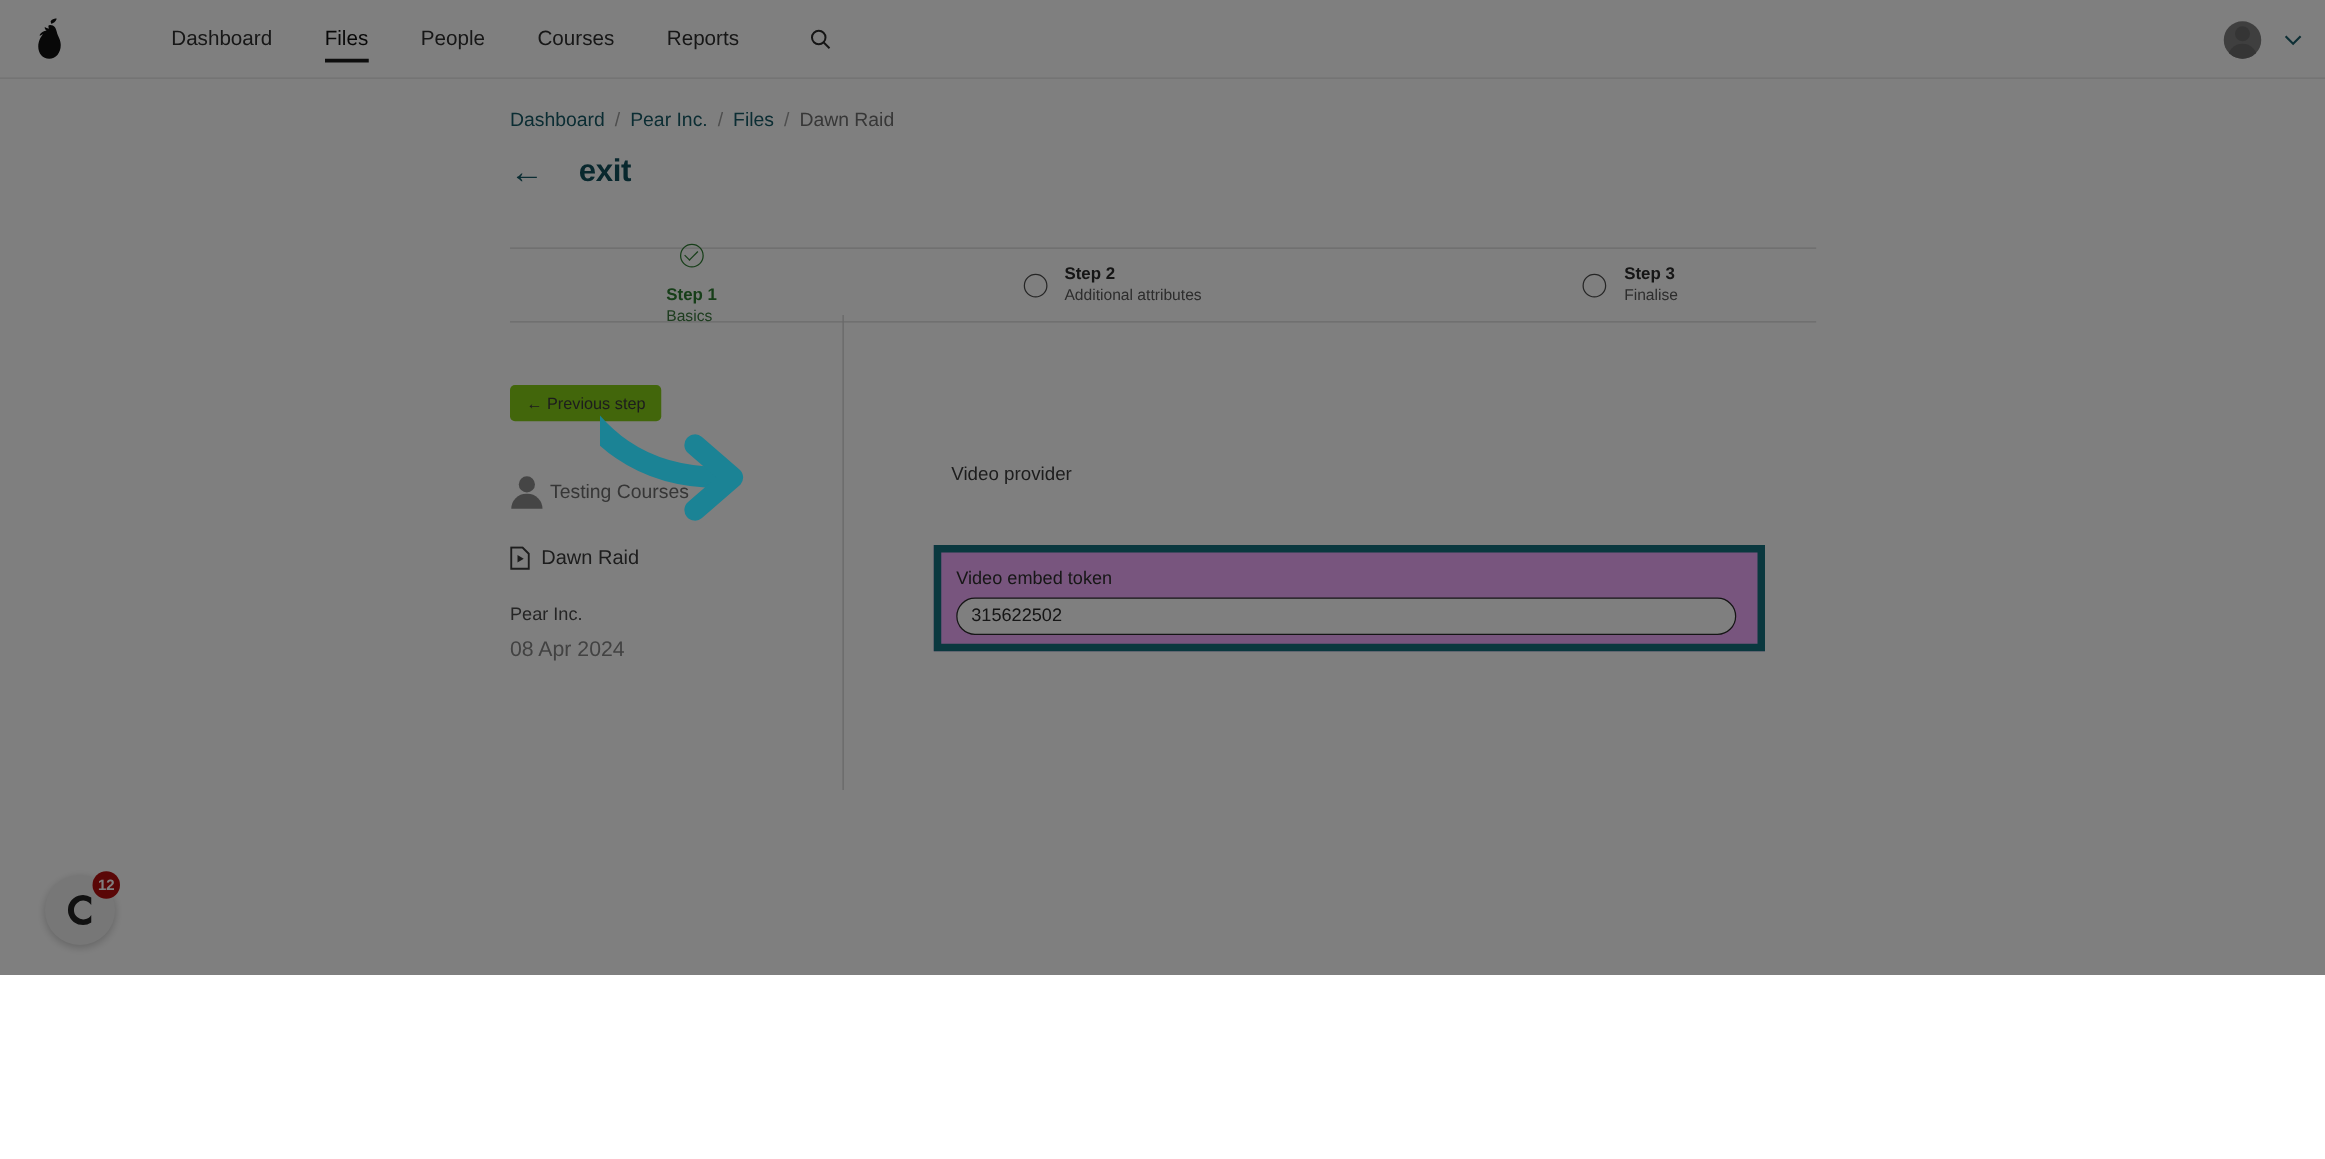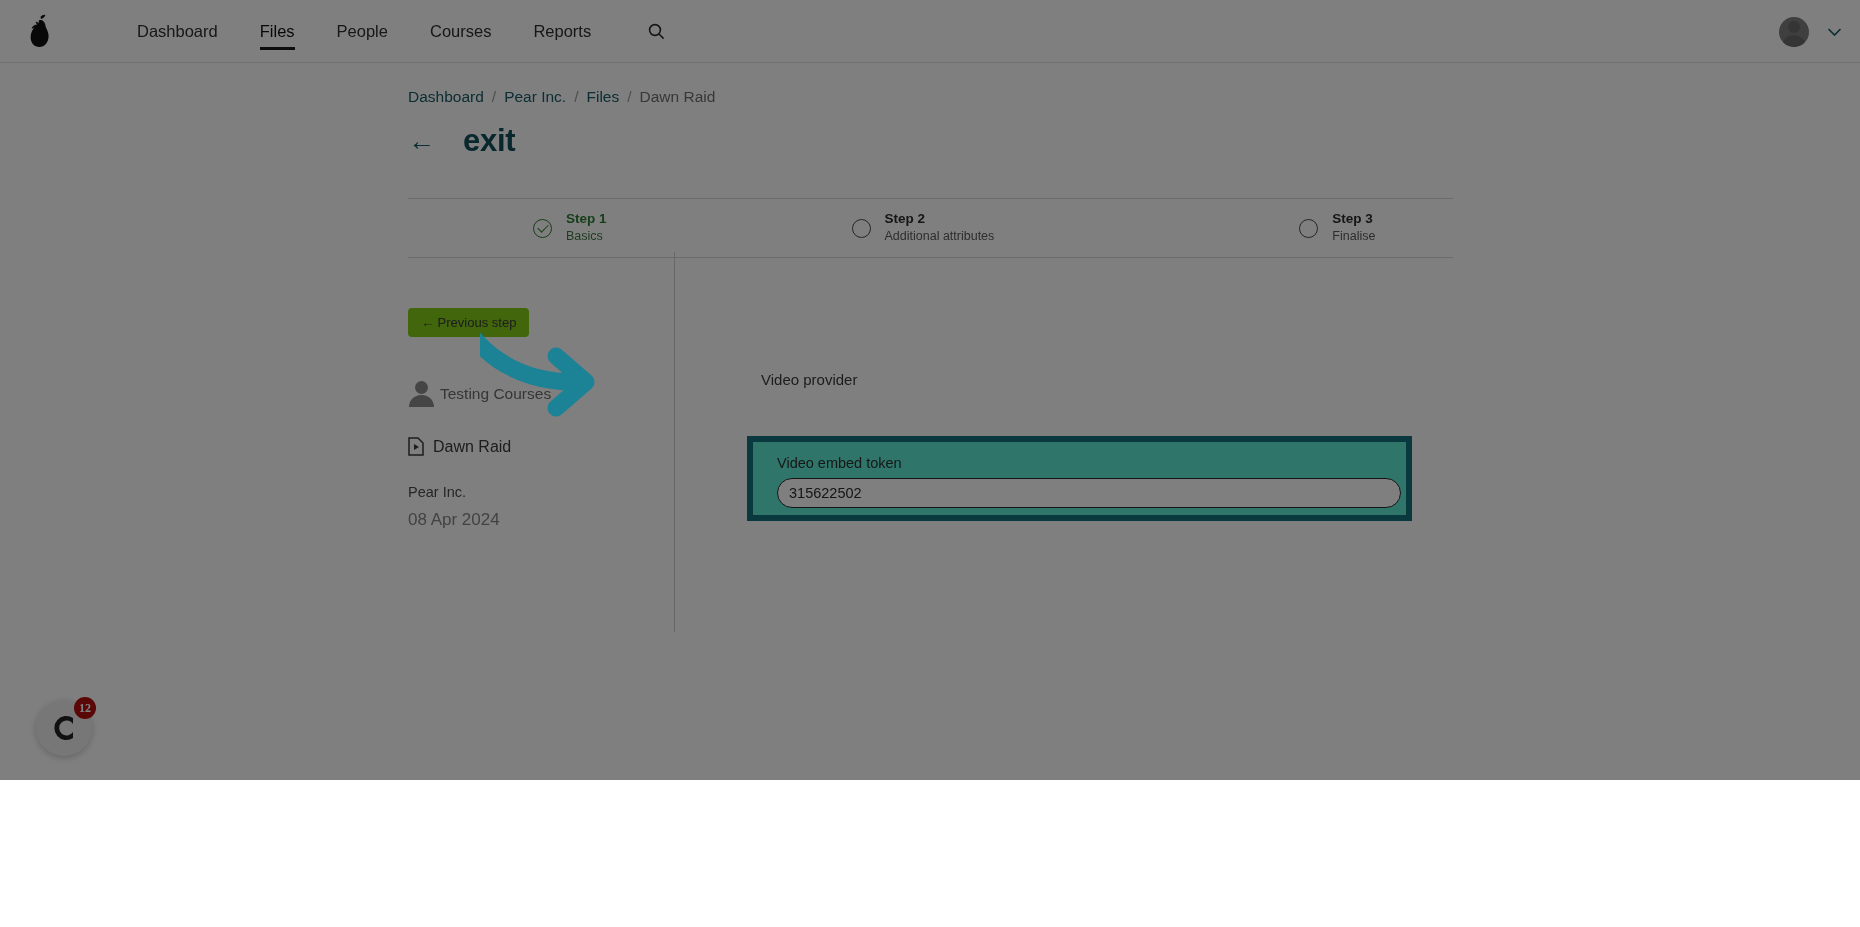--- a/index.html
+++ b/index.html
@@ -78,34 +78,34 @@
   .breadcrumb a { color: #175a66; text-decoration: none; }
   .breadcrumb .sep { color: #9d9d9d; }
   .breadcrumb .cur { color: #6f6f6f; }
 
   .title-row {
     position: absolute; left: 408px; top: 60px;
     display: flex; align-items: center; gap: 28px;
   }
   .back-arrow { color: #175a66; font-size: 27px; line-height: 1; cursor: pointer; }
   .page-title {
-    font-size: 31px; font-weight: bold; color: #12505c;
+    font-size: 25px; font-weight: bold; color: #12505c;
     letter-spacing: -0.3px;
   }
 
   
   .stepper {
     position: absolute; left: 408px; top: 135px;
     width: 1045px; height: 60px;
     border-top: 1px solid #d7d7d7;
     border-bottom: 1px solid #d7d7d7;
     display: flex; align-items: center;
   }
   .step { display: flex; align-items: center; gap: 14px; }
-  .step-1 { margin-left: 125px; }
+  .step-1 { margin-left: 125px; flex-direction: column; }
   .step-2 { margin-left: 245px; align-items: center; }
   .step-3 { margin-left: 305px; }
   .step-circle {
     width: 19px; height: 19px; border-radius: 50%;
     border: 1.6px solid #4b4b4b; position: relative; flex: none;
   }
   .step-circle.done { border-color: #2e7d32; }
   .step-circle.done::after {
     content: ""; position: absolute; left: 3.5px; top: 4px;
     width: 9px; height: 5px;
@@ -159,24 +159,24 @@
   .radio.checked::after {
     content: ""; position: absolute; left: 2.4px; top: 2.4px;
     width: 5.2px; height: 5.2px; border-radius: 50%; background: #3a3a3a;
   }
   .radio-label { font-size: 15px; color: #333; margin-right: 22px; cursor: pointer; }
 
   
   .highlight-box {
     position: absolute; left: 747px; top: 373px;
     width: 665px; height: 85px;
-    background: #5eead4;
+    background: #f0abfc;
     border: 6px solid #15707f;
     z-index: 20;
-    padding: 13px 17px 0 24px;
+    padding: 13px 17px 0 12px;
   }
   .token-label { font-size: 14.5px; color: #2f2f2f; }
   .token-input {
     display: block; margin-top: 7px;
     width: 624px; height: 30px;
     border: 1.6px solid #2b2b2b; border-radius: 15px;
     padding: 0 11px;
     font-size: 14.5px; color: #2c2c2c;
     font-family: "Liberation Sans", sans-serif;
     background: #ffffff; outline: none;
@@ -195,21 +195,20 @@
     background: #efefef; box-shadow: 0 2px 7px rgba(0,0,0,0.22);
     display: flex; align-items: center; justify-content: center;
     cursor: pointer; z-index: 40;
   }
   .chat-badge {
     position: absolute; top: -3px; right: -4px;
     min-width: 22px; height: 22px; border-radius: 11px;
     background: #b50e0e; color: #fff; font-size: 12px; font-weight: bold;
     display: flex; align-items: center; justify-content: center;
     padding: 0 4px;
-    font-family: Liberation Serif, serif;
   }
 </style>
 </head>
 <body>
 
 <div id="page">
 
   <div class="topnav">
     <div class="logo-wrap">
       <svg class="logo-pear" width="26" height="34" viewBox="0 0 26 34">

